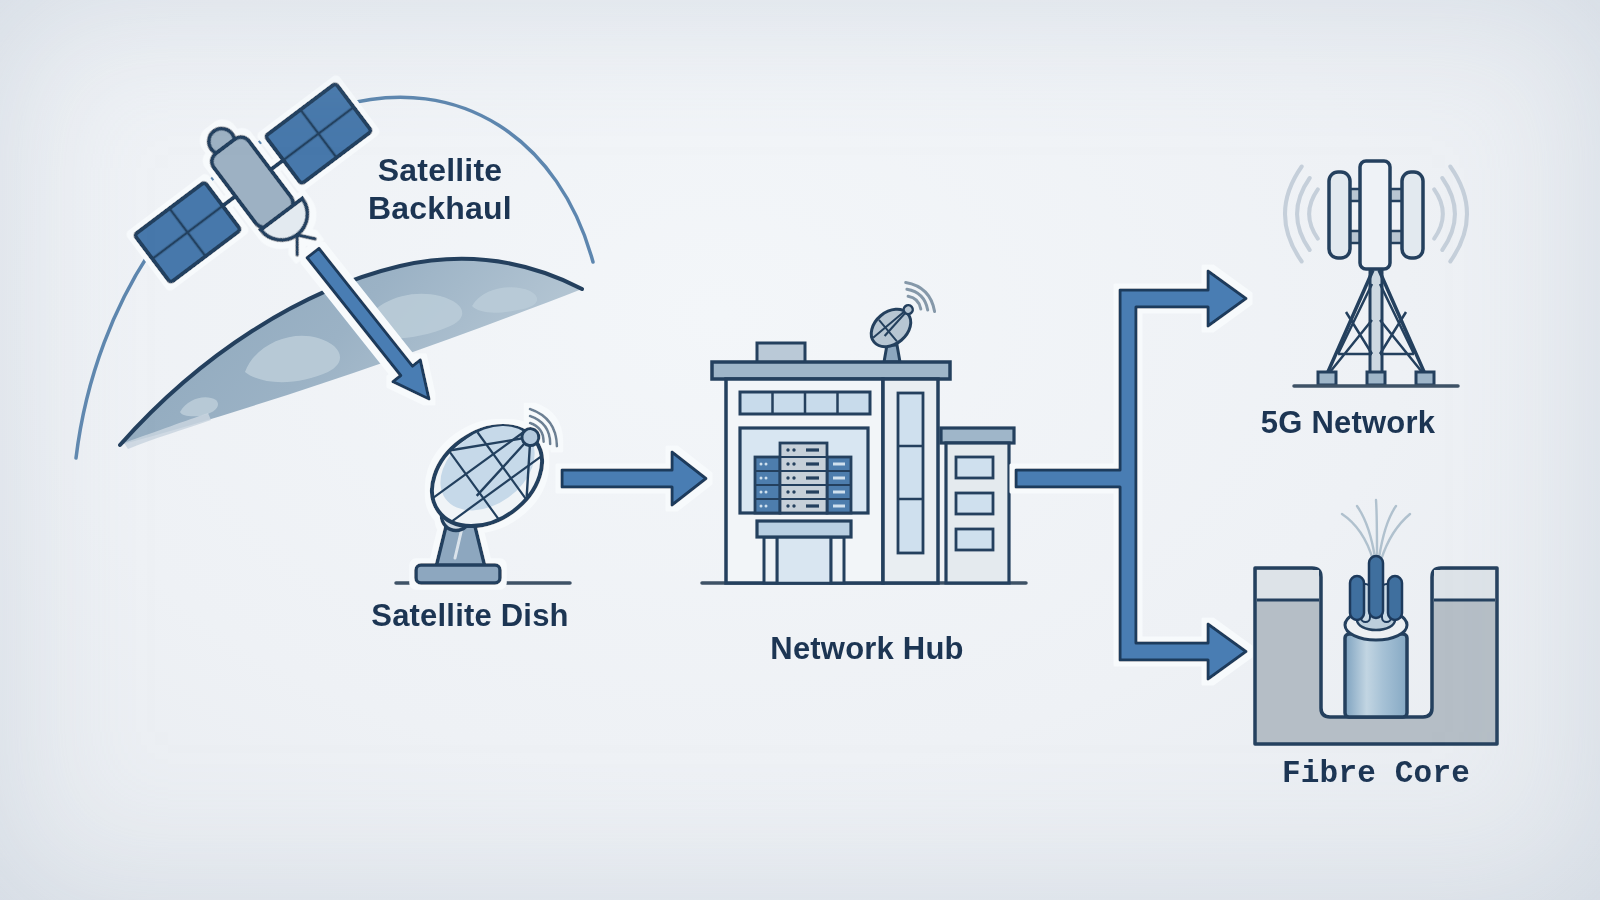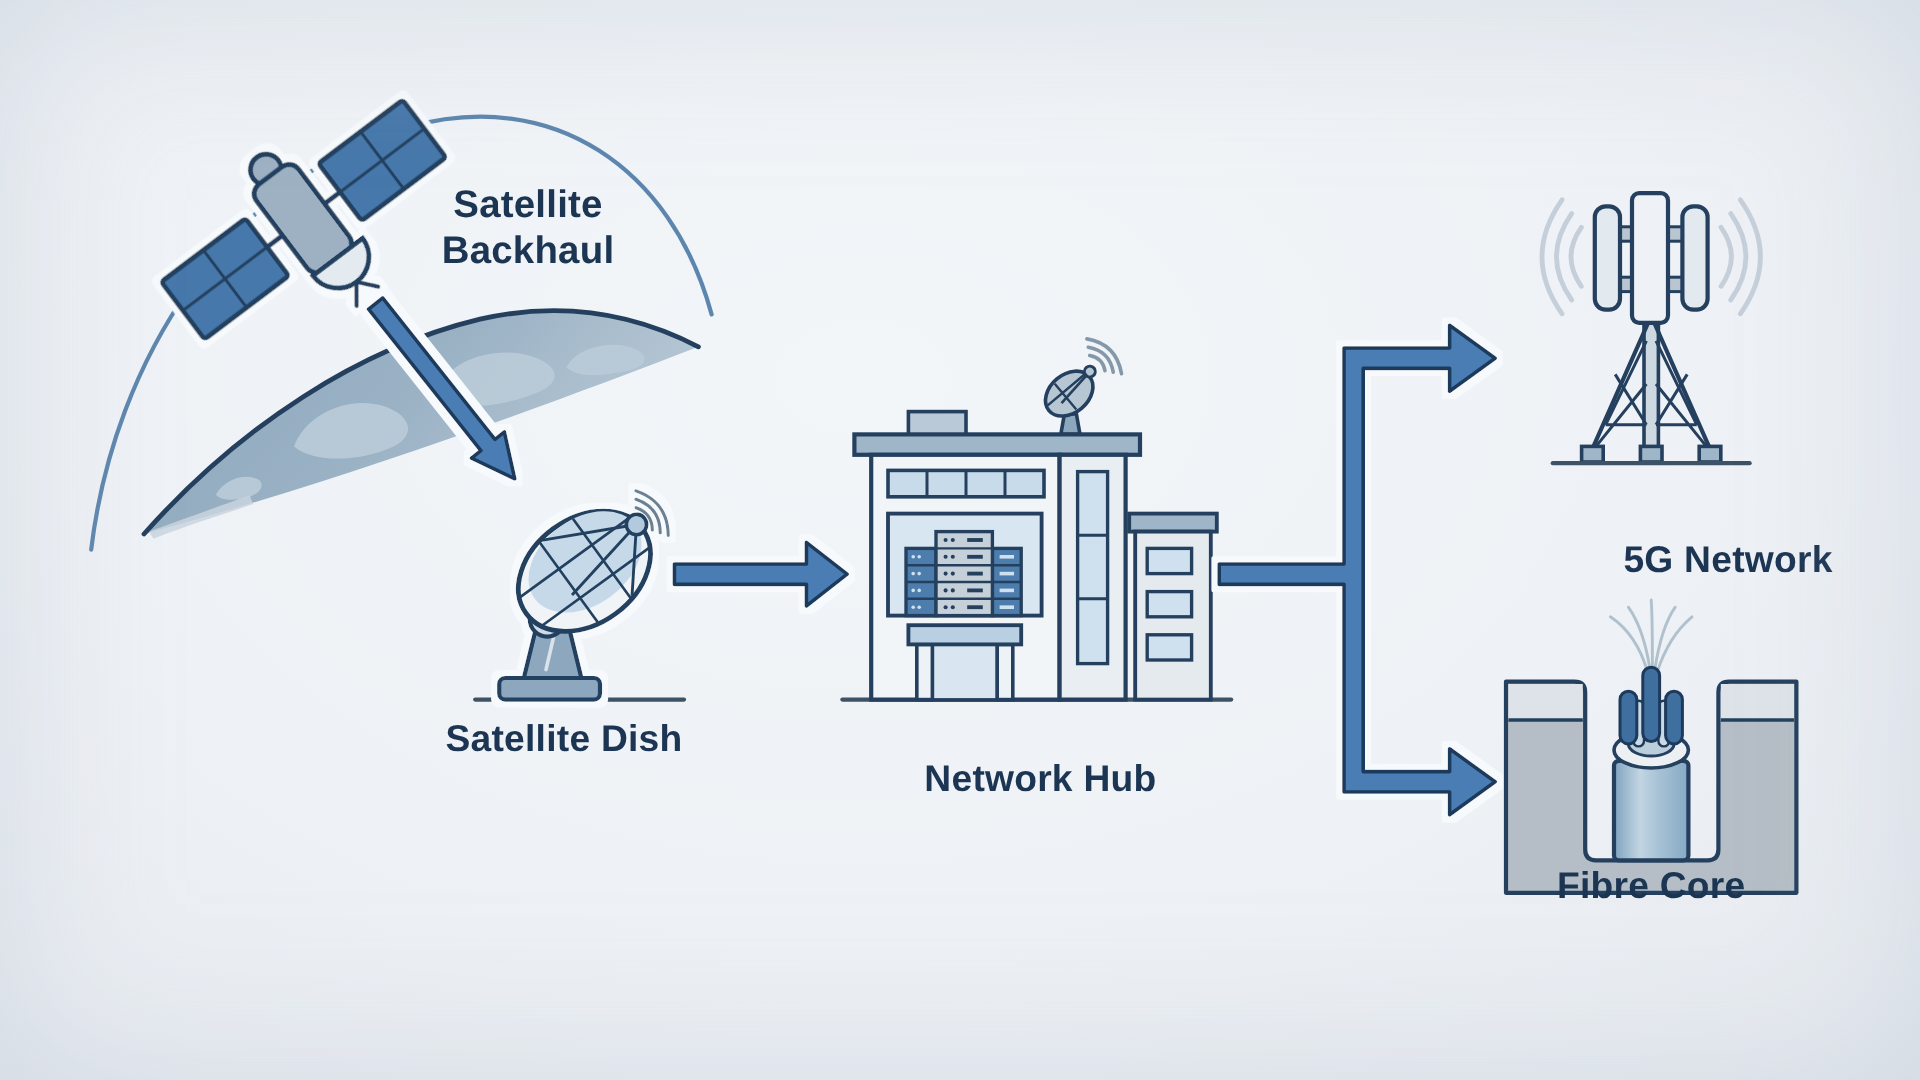--- a/index.html
+++ b/index.html
@@ -9,22 +9,22 @@
     font-family:"Liberation Sans", sans-serif;
   }
   .diagram-svg{position:absolute;left:0;top:0;}
   .label{
     position:absolute;text-align:center;font-weight:700;color:#1c3553;
     font-size:31px;line-height:38px;letter-spacing:0.2px;
   }
   .label-satellite-backhaul{left:340px;top:151px;width:200px;font-size:32px;}
   .label-satellite-dish{left:330px;top:597px;width:280px;}
   .label-network-hub{left:727px;top:630px;width:280px;}
-  .label-5g-network{left:1300px;top:404px;width:280px;margin-top:44px;}
-  .label-fibre-core{left:1236px;top:719px;width:280px;}
+  .label-5g-network{left:1208px;top:404px;width:280px;}
+  .label-fibre-core{left:1236px;top:755px;width:280px;font-family:Liberation Mono, monospace;}
   .vignette{position:absolute;left:0;top:0;width:1600px;height:900px;pointer-events:none;
     box-shadow:inset 0 0 140px rgba(176,190,205,0.38);}
 </style>
 </head>
 <body>
 
 <div class="canvas">
 
 <svg class="diagram-svg" width="1600" height="900" viewBox="0 0 1600 900">
   <defs>

